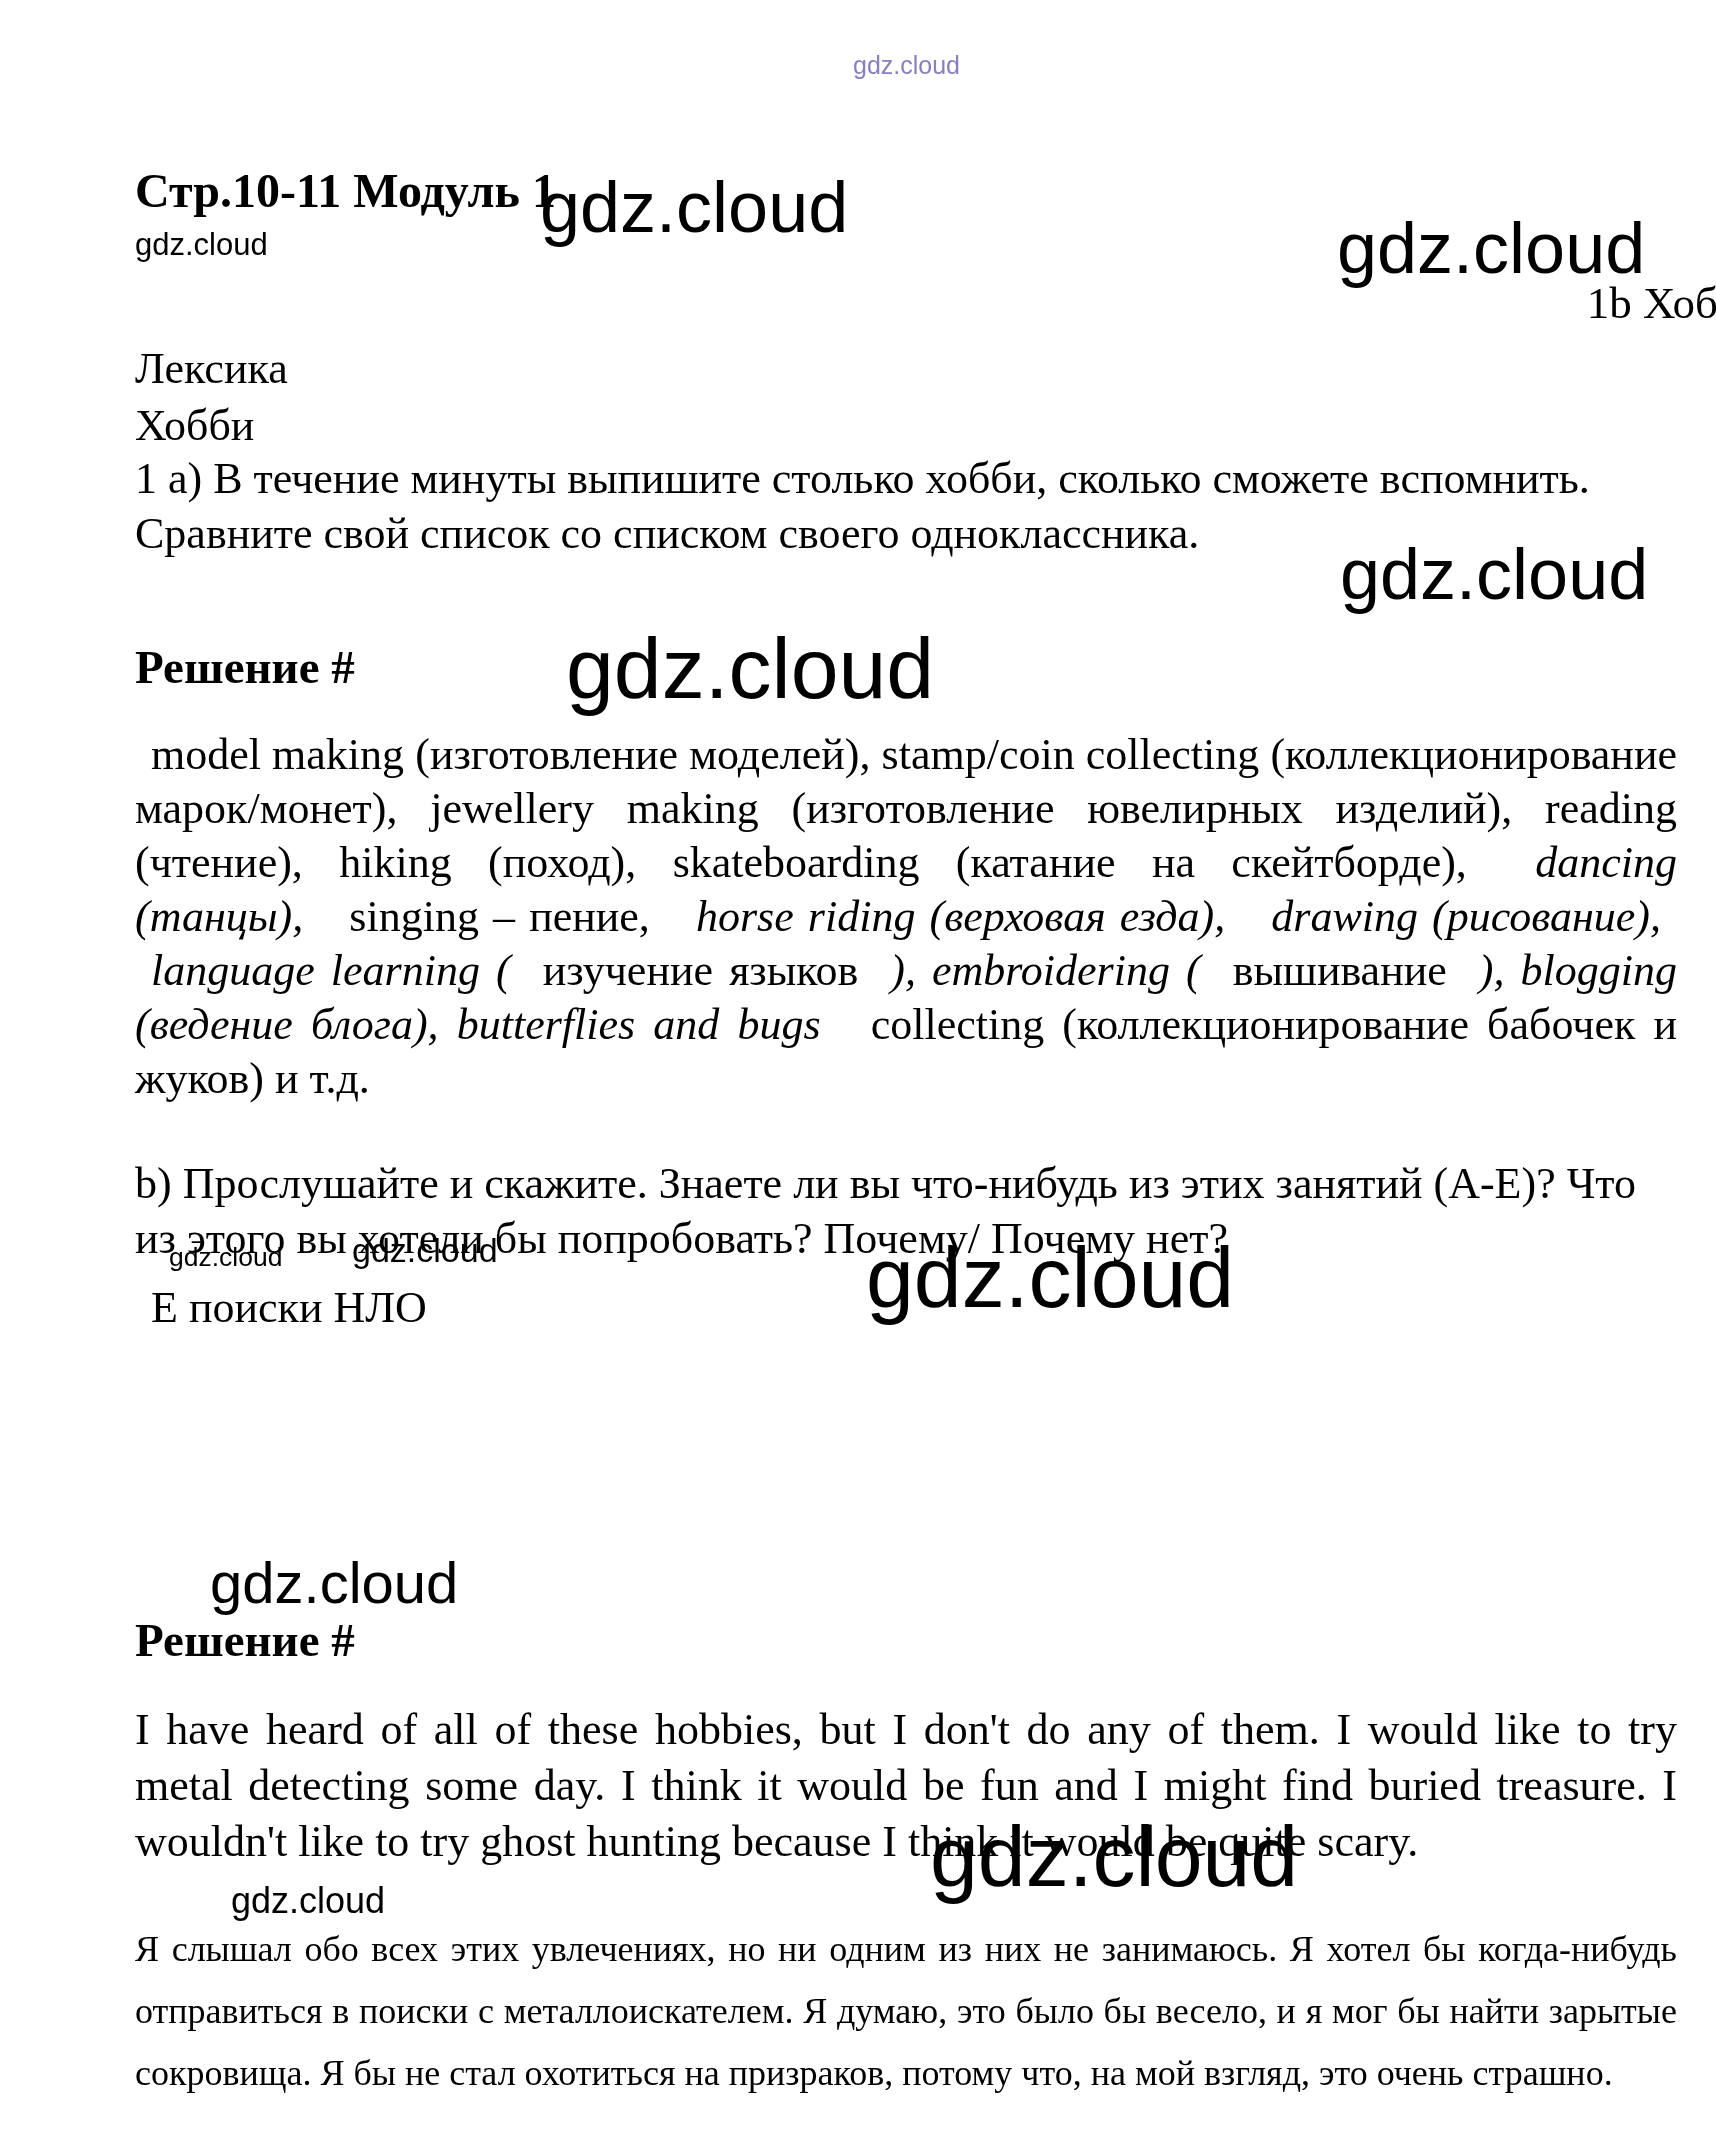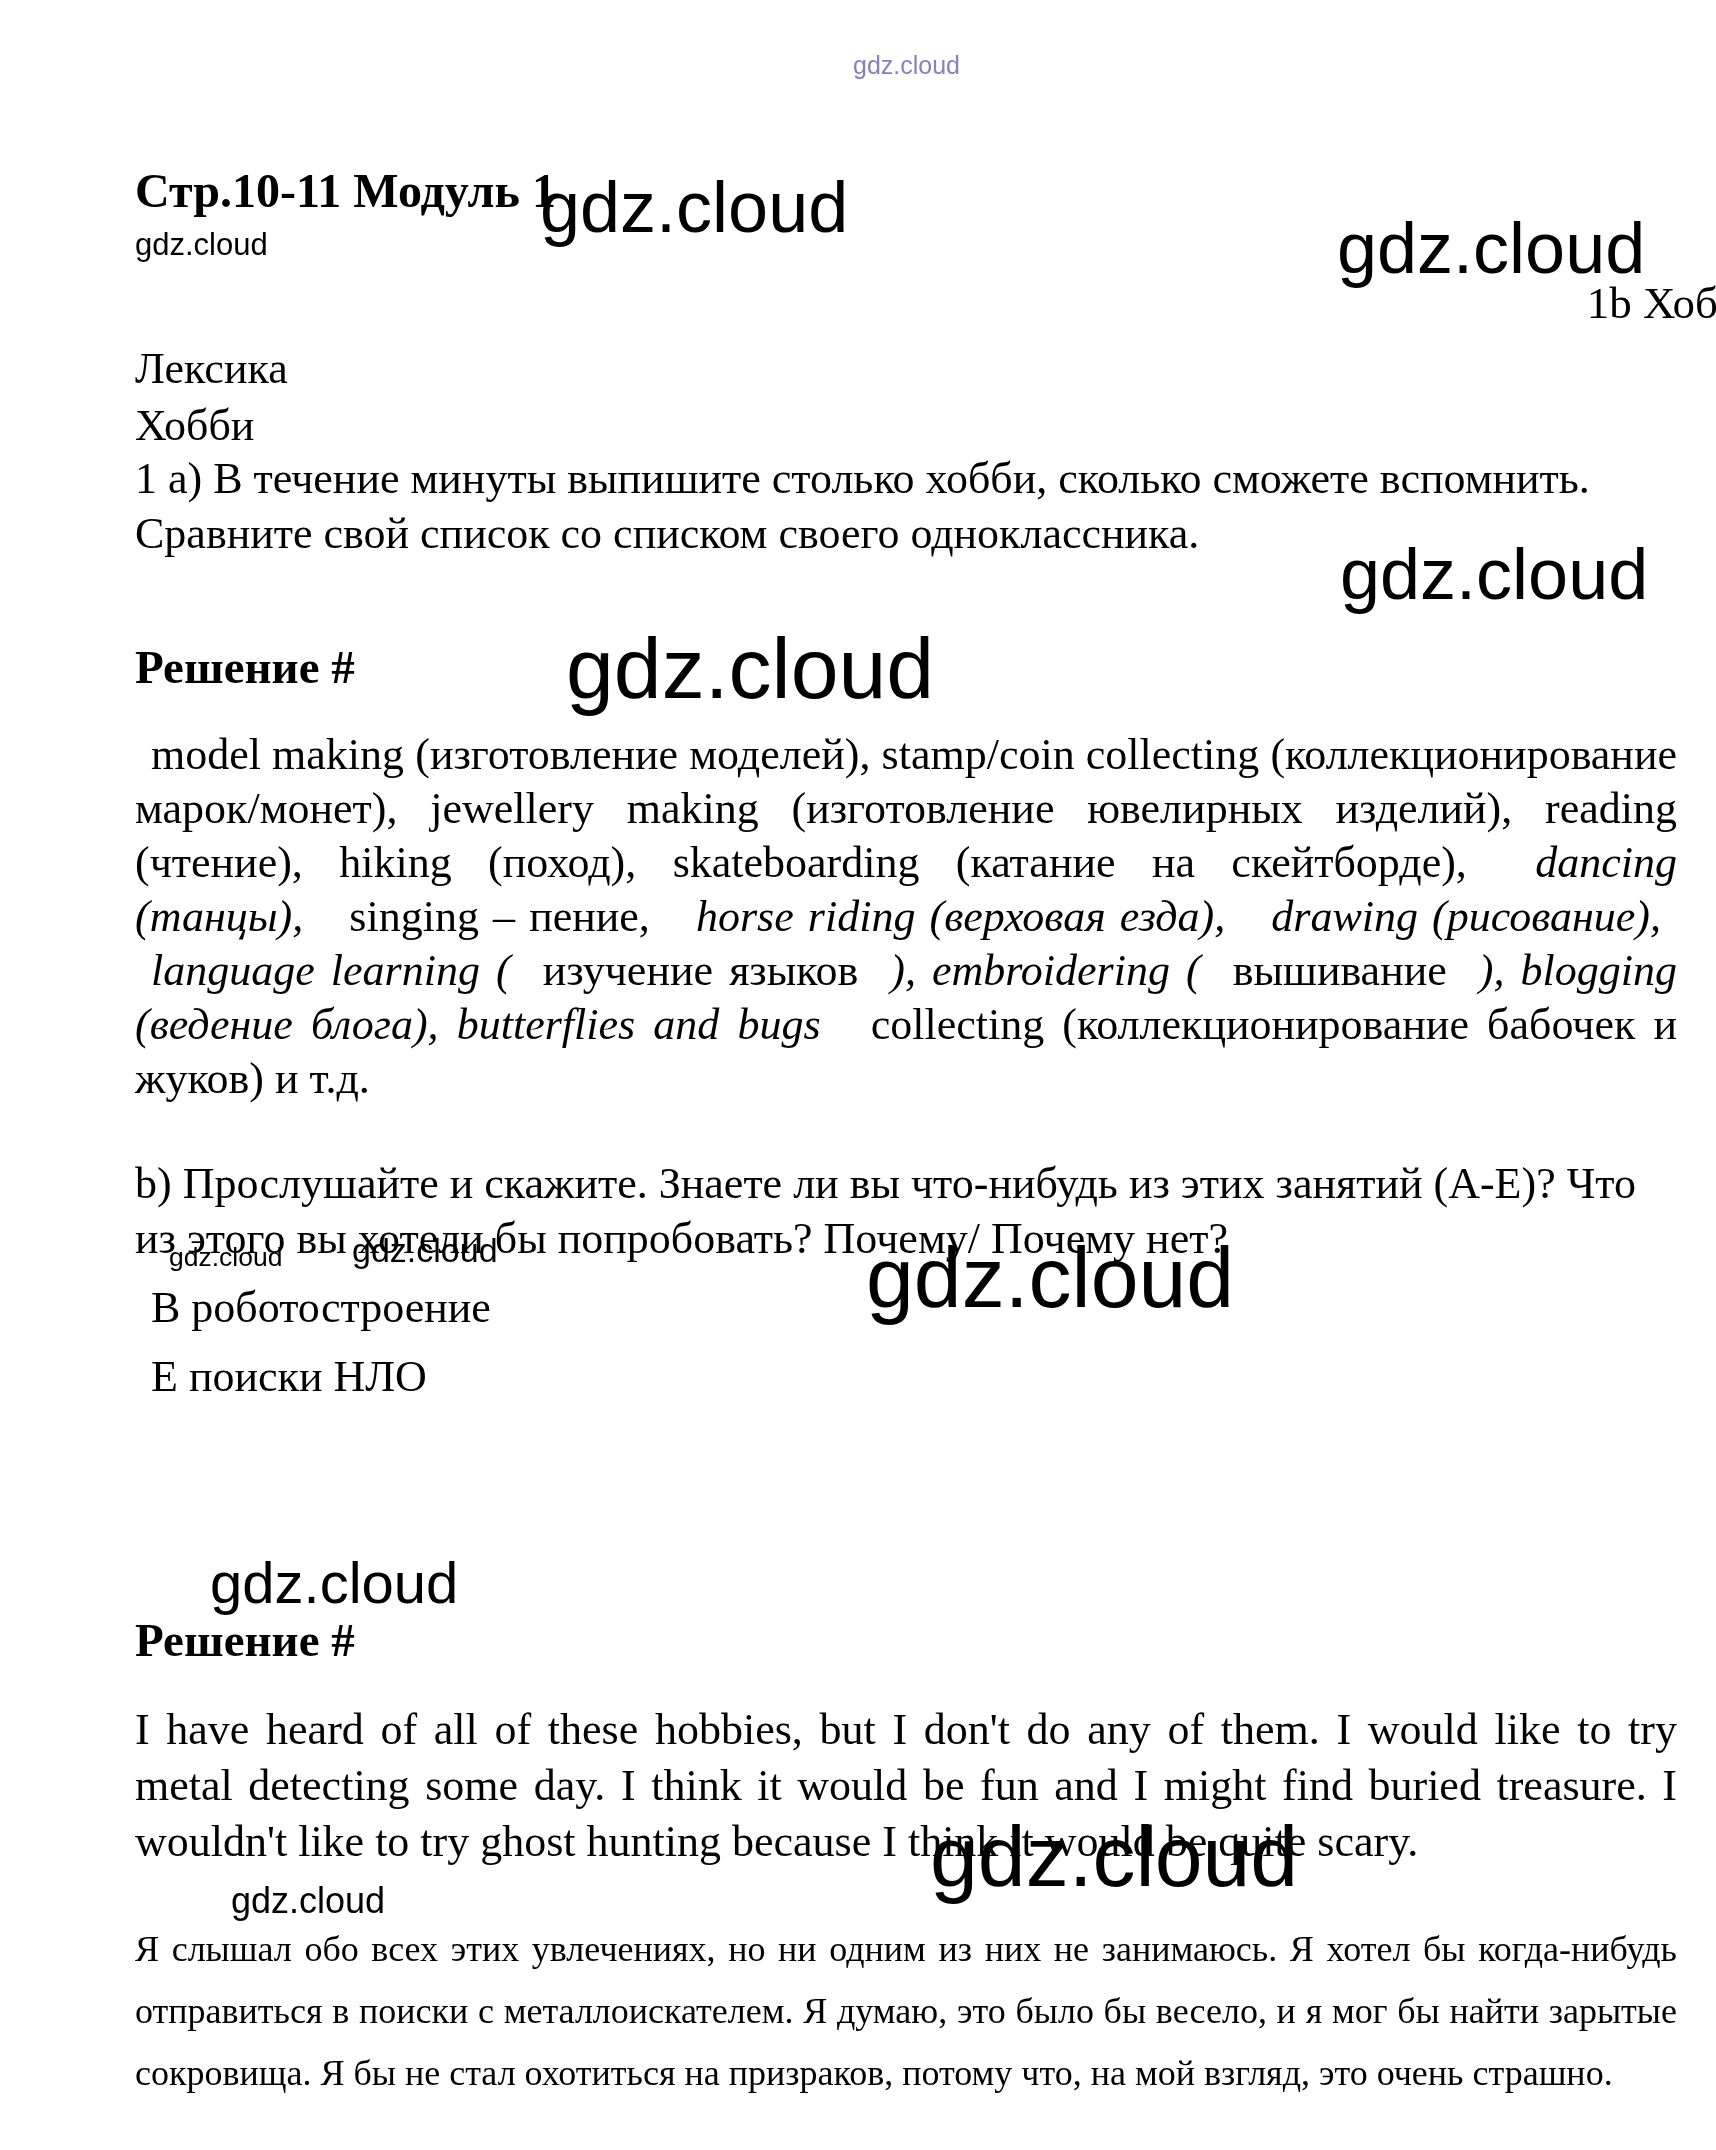--- a/index.html
+++ b/index.html
@@ -59,21 +59,20 @@
 
 <div class="abs body-text para" style="left:87px; top:1108px;">b) Прослушайте и скажите. Знаете ли вы что-нибудь из этих занятий (А-Е)? Что из этого вы хотели бы попробовать? Почему/ Почему нет?</div>
 
 <div class="abs wm" style="left:121px; top:1196px; font-size:26.5px;">gdz.cloud</div>
 
 <div class="abs wm" style="left:304px; top:1185px; font-size:34px;">gdz.cloud</div>
 
 <div class="abs wm" style="left:818px; top:1186px; font-size:86px;">gdz.cloud</div>
 
 <div class="abs" style="left:87px; top:1217px;">
-  <div class="option-row">В роботостроение</div>
   <div class="option-row">Е поиски НЛО</div>
 </div>
 
 <div class="abs wm" style="left:162px; top:1506px; font-size:58px;">gdz.cloud</div>
 
 <div class="abs bold" style="left:87px; top:1565px; font-size:47px;">Решение #</div>
 
 <div class="abs body-text para just" style="left:87px; top:1654px; line-height:56px;">I have heard of all of these hobbies, but I don't do any of them. I would like to try metal detecting some day. I think it would be fun and I might find buried treasure. I wouldn't like to try ghost hunting because I think it would be quite scary.</div>
 
 <div class="abs wm" style="left:882px; top:1765px; font-size:86px;">gdz.cloud</div>

